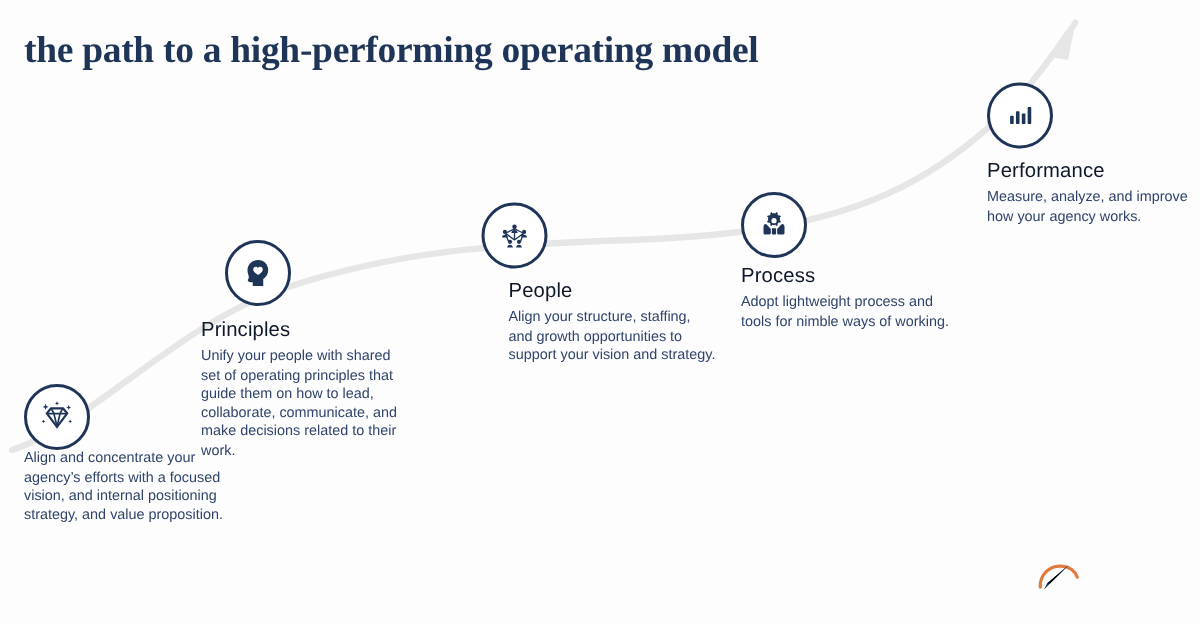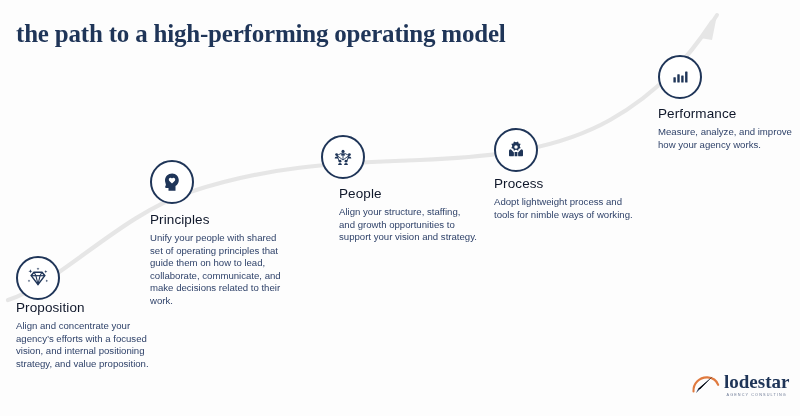--- a/index.html
+++ b/index.html
@@ -123,39 +123,38 @@
           <path d="M9.1 7.3 L10.9 10.6 L13 19.3 L15.1 10.6 L16.9 7.3" stroke="#1f3558" stroke-width="1.1" fill="none"></path>
           <path d="M5.4 4.2 l.55 1.5 1.5.55 -1.5.55 -.55 1.5 -.55-1.5 -1.5-.55 1.5-.55 Z"></path>
           <path d="M20.8 5.0 l.45 1.2 1.2.45 -1.2.45 -.45 1.2 -.45-1.2 -1.2-.45 1.2-.45 Z"></path>
           <path d="M13 2.4 l.4 1.05 1.05.4 -1.05.4 -.4 1.05 -.4-1.05 -1.05-.4 1.05-.4 Z"></path>
           <path d="M4.0 14.6 l.35.95 .95.35 -.95.35 -.35.95 -.35-.95 -.95-.35 .95-.35 Z"></path>
           <path d="M21.8 14.6 l.35.95 .95.35 -.95.35 -.35.95 -.35-.95 -.95-.35 .95-.35 Z"></path>
         </g>
       </svg>
     </div>
     <div class="step-text" style="left:16px; top:300px;">
-      <p class="step-heading">Proposition</p>
       <p class="step-body">Align and concentrate your agency’s efforts with a focused vision, and internal positioning strategy, and value proposition.</p>
     </div>
   </div>
 
   <div class="step">
     <div class="step-icon" style="left:150px; top:160px;">
       <svg width="26" height="26" viewBox="0 0 26 26">
         <g fill="#1f3558">
           <path d="M13.2 4.4 c-4.3 0 -7.2 3.0 -7.2 6.8 c0 2.1 .9 3.3 .9 4.6 c0 .9 -.7 1.3 -.7 2.1
                    c0 .8 .8 1.2 1.7 1.2 h1.6 v2.6 h7.0 V17.0 c2.1 -1.3 3.3 -3.4 3.3 -5.8
                    c0 -3.8 -2.7 -6.8 -6.6 -6.8 Z"></path>
           <path d="M13.0 14.4 c-2.0 -1.5 -3.2 -2.5 -3.2 -3.8 c0 -1.0 .8 -1.8 1.8 -1.8
                    c.6 0 1.1 .3 1.4 .8 c.3 -.5 .8 -.8 1.4 -.8 c1.0 0 1.8 .8 1.8 1.8
                    c0 1.3 -1.2 2.3 -3.2 3.8 Z" fill="#ffffff"></path>
         </g>
       </svg>
     </div>
-    <div class="step-text" style="left:150px; top:212px;">
+    <div class="step-text" style="left:134px; top:212px;">
       <p class="step-heading">Principles</p>
       <p class="step-body">Unify your people with shared set of operating principles that guide them on how to lead, collaborate, communicate, and make decisions related to their work.</p>
     </div>
   </div>
 
   <div class="step">
     <div class="step-icon" style="left:321px; top:135px;">
       <svg width="26" height="26" viewBox="0 0 26 26">
         <g stroke="#1f3558" stroke-width="0.9" fill="none">
           <path d="M13 8.5 L7 11.5 M13 8.5 L19 11.5 M7 11.5 L13 16 M19 11.5 L13 16
@@ -222,19 +221,15 @@
     </div>
   </div>
 
   <div id="logo">
     <svg id="logo-mark" width="30" height="26" viewBox="0 0 30 26">
       <path d="M3.5 20.5 C3.0 12.5 9.5 6.0 17.5 6.4 C22.6 6.7 26.6 9.6 28.2 13.8" fill="none" stroke="#e07a3f" stroke-width="2.1" stroke-linecap="round"></path>
       <path d="M22.5 5.6 L9.0 19.0 L6.0 22.0 L8.0 18.0 Z" fill="#1f3558"></path>
       <path d="M22.5 5.6 L10.2 17.9 L8.0 18.0 Z" fill="#3a5party"></path>
       <path d="M22.5 5.6 L10.4 17.7 L8.6 19.5 L6.0 22.0 Z" fill="#2b4570"></path>
     </svg>
-    <div>
-      <div id="logo-wordmark">lodestar</div>
-      <div id="logo-tagline">AGENCY CONSULTING</div>
-    </div>
   </div>
 
 </div>
 
 </body></html>

